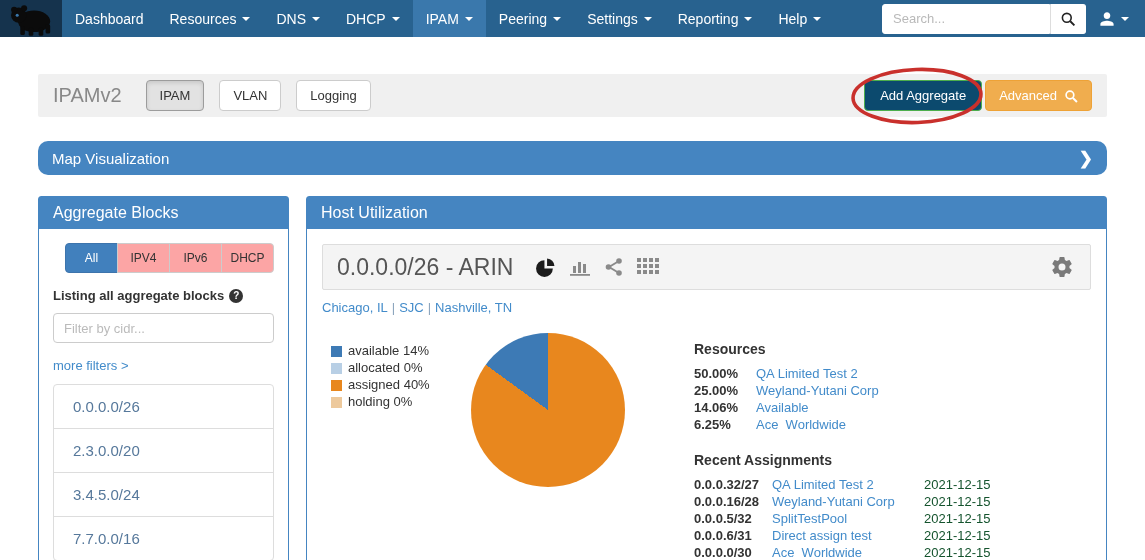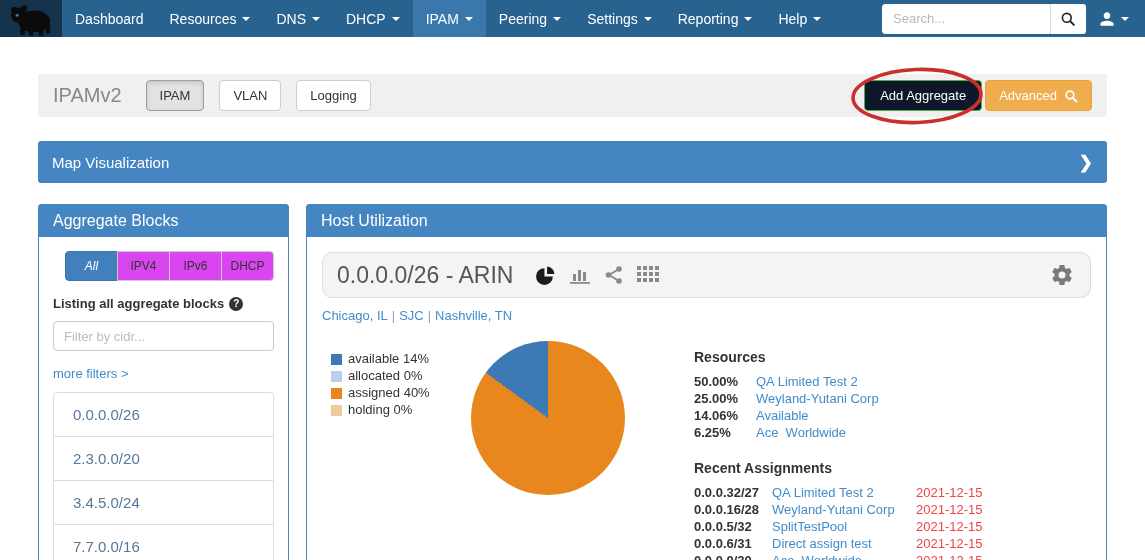--- a/index.html
+++ b/index.html
@@ -34,57 +34,57 @@
   .btn.view-active { background:#e2e2e2; border-color:#9c9c9c; box-shadow:inset 0 2px 4px rgba(0,0,0,.12); }
   .btn + .btn { margin-left:15px; }
   .toolbar-right { margin-left:auto; display:flex; align-items:center; }
   .btn-green { background:#5cb85c; border-color:#4cae4c; color:#fff; padding:7px 15px; }
   .btn-orange { background:#f0ad4e; border-color:#eea236; color:#fff; display:inline-flex;
     align-items:center; gap:7px; margin-left:3px; }
   .annot-wrap { position:relative; display:inline-block; }
   .annot-ellipse { position:absolute; left:-15px; top:-14px; pointer-events:none; }
 
   
-  .map-bar { margin:24px 38px 0; height:42px; background:#4585c1; border-radius:3px;
+  .map-bar { margin:24px 38px 0; height:34px; background:#4585c1; border-radius:10px;
     color:#fff; display:flex; align-items:center; padding:0 14px; font-size:15px; cursor:pointer; }
   .map-chevron { margin-left:auto; font-size:17px; font-weight:bold; }
   .map-chevron::after { content:"\276F"; }
 
   
   .main { margin:21px 38px 0; display:flex; gap:17px; align-items:flex-start; }
   .panel { border:1px solid #4585c1; border-radius:3px; background:#fff; }
   .panel-header { background:#4585c1; color:#ffffff; font-size:16px; padding:7px 14px; }
 
   
   .left-panel { width:251px; }
   .left-body { padding:14px; }
   .seg { display:flex; }
-  .seg-btn { flex:1; height:30px; background:#d946ef; border:1px solid #ccc; margin-left:-1px;
+  .seg-btn { flex:1; height:30px; background:#fca5a5; border:1px solid #ccc; margin-left:-1px;
     font-size:12px; color:#333; cursor:pointer; }
-  .seg-btn:first-child { margin-left:12px; border-radius:4px 0 0 4px;font-style:italic; }
+  .seg-btn:first-child { margin-left:12px; border-radius:4px 0 0 4px; }
   .seg-btn:last-child { border-radius:0 4px 4px 0; }
   .seg-btn.active { background:#4180bd; border-color:#3d74ac; color:#fff; }
   .listing-label { margin-top:15px; font-size:13px; font-weight:bold; color:#333;
     display:flex; align-items:center; gap:5px; }
   .help-icon { width:14px; height:14px; border-radius:50%; background:#333; color:#fff;
     font-size:10px; font-weight:bold; display:inline-flex; align-items:center; justify-content:center; }
   .help-icon::after { content:"?"; }
   .filter-input { margin-top:10px; width:100%; height:30px; border:1px solid #ccc; border-radius:4px;
     padding:0 10px; font-size:13px; outline:none; }
   .filter-input::placeholder { color:#bbb; }
   .more-filters { display:inline-block; margin-top:15px; font-size:13px; color:#428bca;
     text-decoration:none; cursor:pointer; }
   .blocks { margin-top:10px; border:1px solid #ddd; border-radius:4px; }
   .block-item { padding:13px 19px; font-size:15px; color:#56789b; cursor:pointer; }
   .block-item + .block-item { border-top:1px solid #ddd; }
 
   
   .right-panel { flex:1; }
   .right-body { padding:15px; }
-  .sub-header { background:#f4f4f4; border:1px solid #ddd; border-radius:10px; height:46px;
+  .sub-header { background:#f4f4f4; border:1px solid #ddd; border-radius:2px; height:46px;
     display:flex; align-items:center; padding:8px 14px; }
   .block-title { font-size:23px; color:#555; margin-right:22px; }
   .icon-btn { background:none; border:none; cursor:pointer; display:flex; align-items:center;
     margin-right:13px; padding:0; }
   .gear-btn { margin-left:auto; margin-right:2px; }
   .locations { margin-top:10px; font-size:13px; }
   .locations a { color:#428bca; text-decoration:none; cursor:pointer; }
   .loc-sep { color:#8aa4bd; padding:0 4px; }
   .chart-row { display:flex; margin-top:26px; padding:0 9px; }
   .legend { width:140px; font-size:13px; color:#333; padding-top:2px; }
@@ -92,21 +92,21 @@
   .legend-swatch { width:11px; height:11px; display:inline-block; }
   .pie { width:154px; height:154px; border-radius:50%; margin-top:-8px; }
   .stats-col { margin-left:auto; width:388px; font-size:13px; }
   .stats-heading { font-size:14px; font-weight:bold; color:#333; margin-bottom:9px; }
   .res-row { display:grid; grid-template-columns:62px 1fr; line-height:16px; margin-bottom:1px; }
   .res-pct { font-weight:bold; color:#333; }
   .stat-link { color:#428bca; text-decoration:none; cursor:pointer; white-space:pre-wrap; }
   .recent-block { margin-top:19px; }
   .asn-row { display:grid; grid-template-columns:78px 144px 1fr; line-height:16px; margin-bottom:1px; }
   .asn-cidr { font-weight:bold; color:#333; }
-  .asn-date { color:#ef4444; }
+  .asn-date { color:#14532d;margin-left:8px; }
   svg { display:block; }
 </style>
 </head>
 <body>
 
 <div class="navbar">
   <div class="logo">
     <svg width="46" height="36" viewBox="0 0 60 46">
       <g fill="#0b0b0b">
         <ellipse cx="34" cy="26" rx="21" ry="14"></ellipse>
@@ -177,21 +177,21 @@
   </div>
 </div>
 
 <div class="toolbar">
   <span class="page-title">IPAMv2</span>
   <button class="btn view-active">IPAM</button>
   <button class="btn">VLAN</button>
   <button class="btn">Logging</button>
   <div class="toolbar-right">
     <span class="annot-wrap">
-      <button class="btn btn-green" style="background-color: #0f172a;">Add Aggregate</button>
+      <button class="btn btn-green" style="background-color: #0c4a6e;">Add Aggregate</button>
       <svg class="annot-ellipse" width="137" height="60" viewBox="0 0 137 60">
         <ellipse cx="68" cy="30" rx="64" ry="26.5" fill="none" stroke="#c9302c" stroke-width="3.6" transform="rotate(-2 68 30)"></ellipse>
       </svg>
     </span>
     <button class="btn btn-orange" style="background-color: rgb(240, 173, 78);">
       <span>Advanced</span>
       <svg width="14" height="14" viewBox="0 0 20 20">
         <circle cx="8.5" cy="8.5" r="5.5" fill="none" stroke="#fff" stroke-width="2.4"></circle>
         <line x1="12.8" y1="12.8" x2="18.5" y2="18.5" stroke="#fff" stroke-width="2.8"></line>
       </svg>

